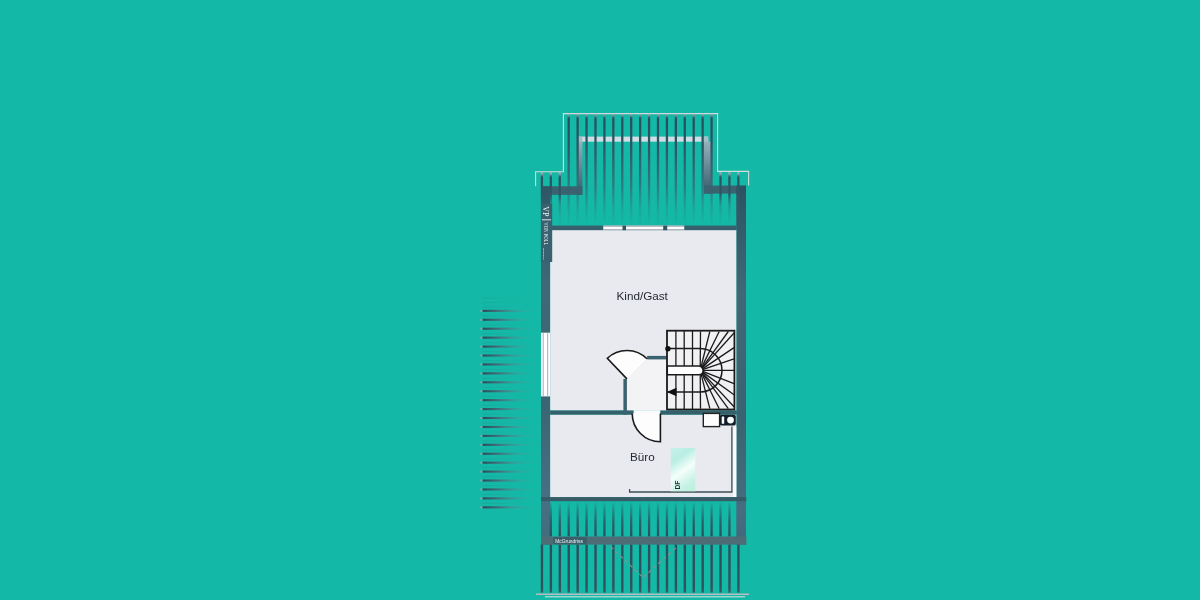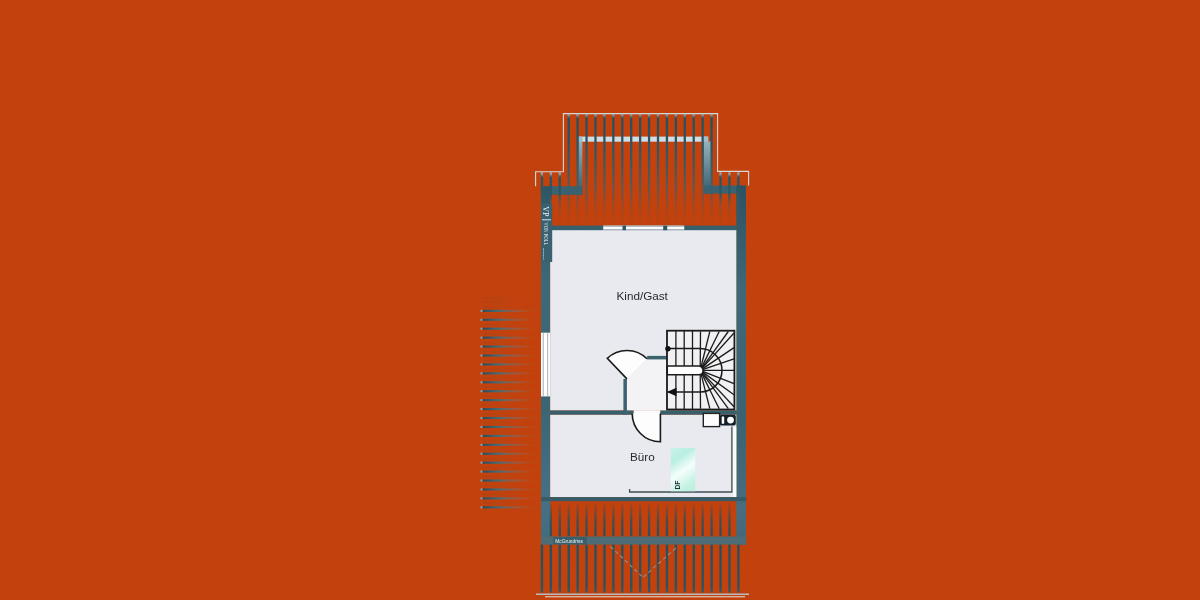--- a/index.html
+++ b/index.html
@@ -1,14 +1,14 @@
 <!DOCTYPE html>
 <html><head><meta charset="utf-8"><style>
 html,body{margin:0;padding:0;background:#fff;}
-.page{position:relative;width:1200px;height:600px;background:#c2410c;overflow:hidden;font-family:"Liberation Sans",sans-serif;}
+.page{position:relative;width:1200px;height:600px;background:#14b8a6;overflow:hidden;font-family:"Liberation Sans",sans-serif;}
 </style></head><body>
 <div class="page">
 <svg width="1200" height="600" viewBox="0 0 1200 600">
 <defs>
 <linearGradient id="gTop" gradientUnits="userSpaceOnUse" x1="0" y1="113.6" x2="0" y2="229">
           <stop offset="0" stop-color="#aebfc6"></stop>
           <stop offset="0.04" stop-color="#26505e"></stop>
           <stop offset="0.28" stop-color="#2d5564"></stop>
           <stop offset="0.62" stop-color="#36616f" stop-opacity="0.72"></stop>
           <stop offset="0.83" stop-color="#3a626f" stop-opacity="0.22"></stop>

